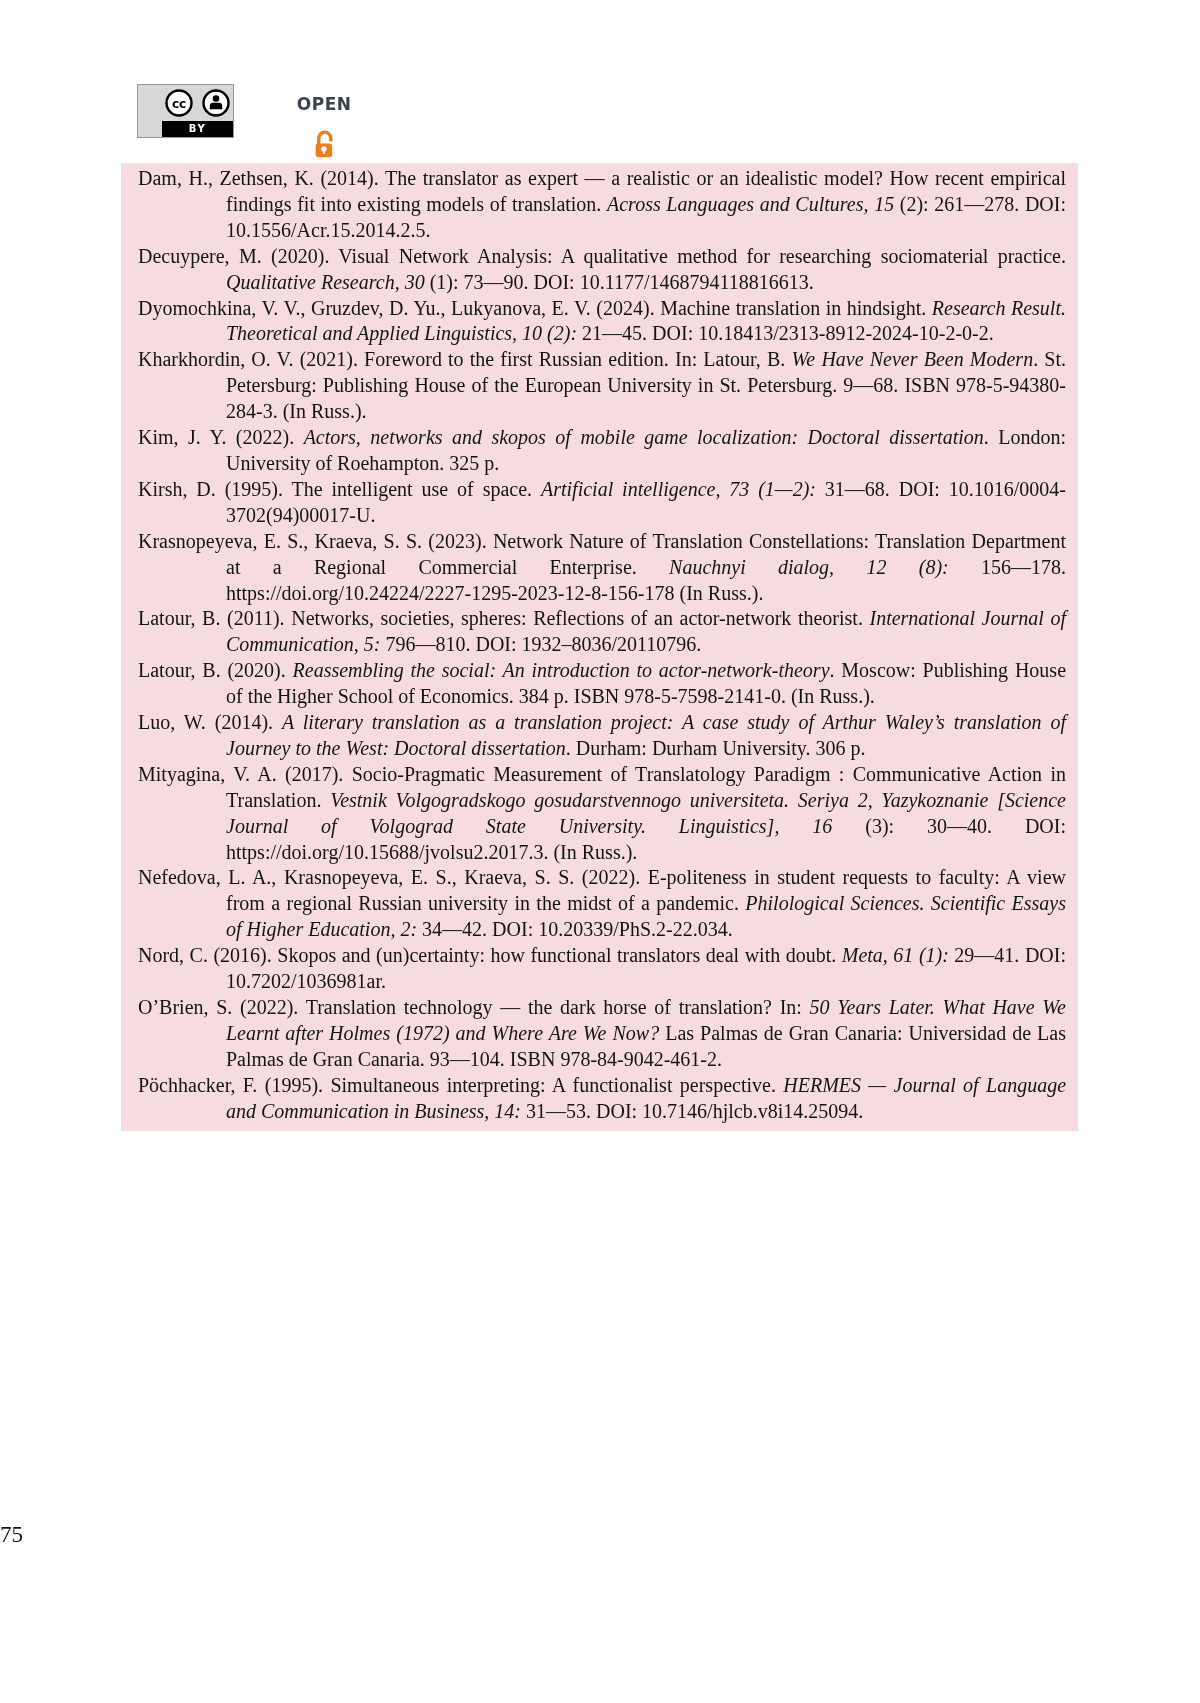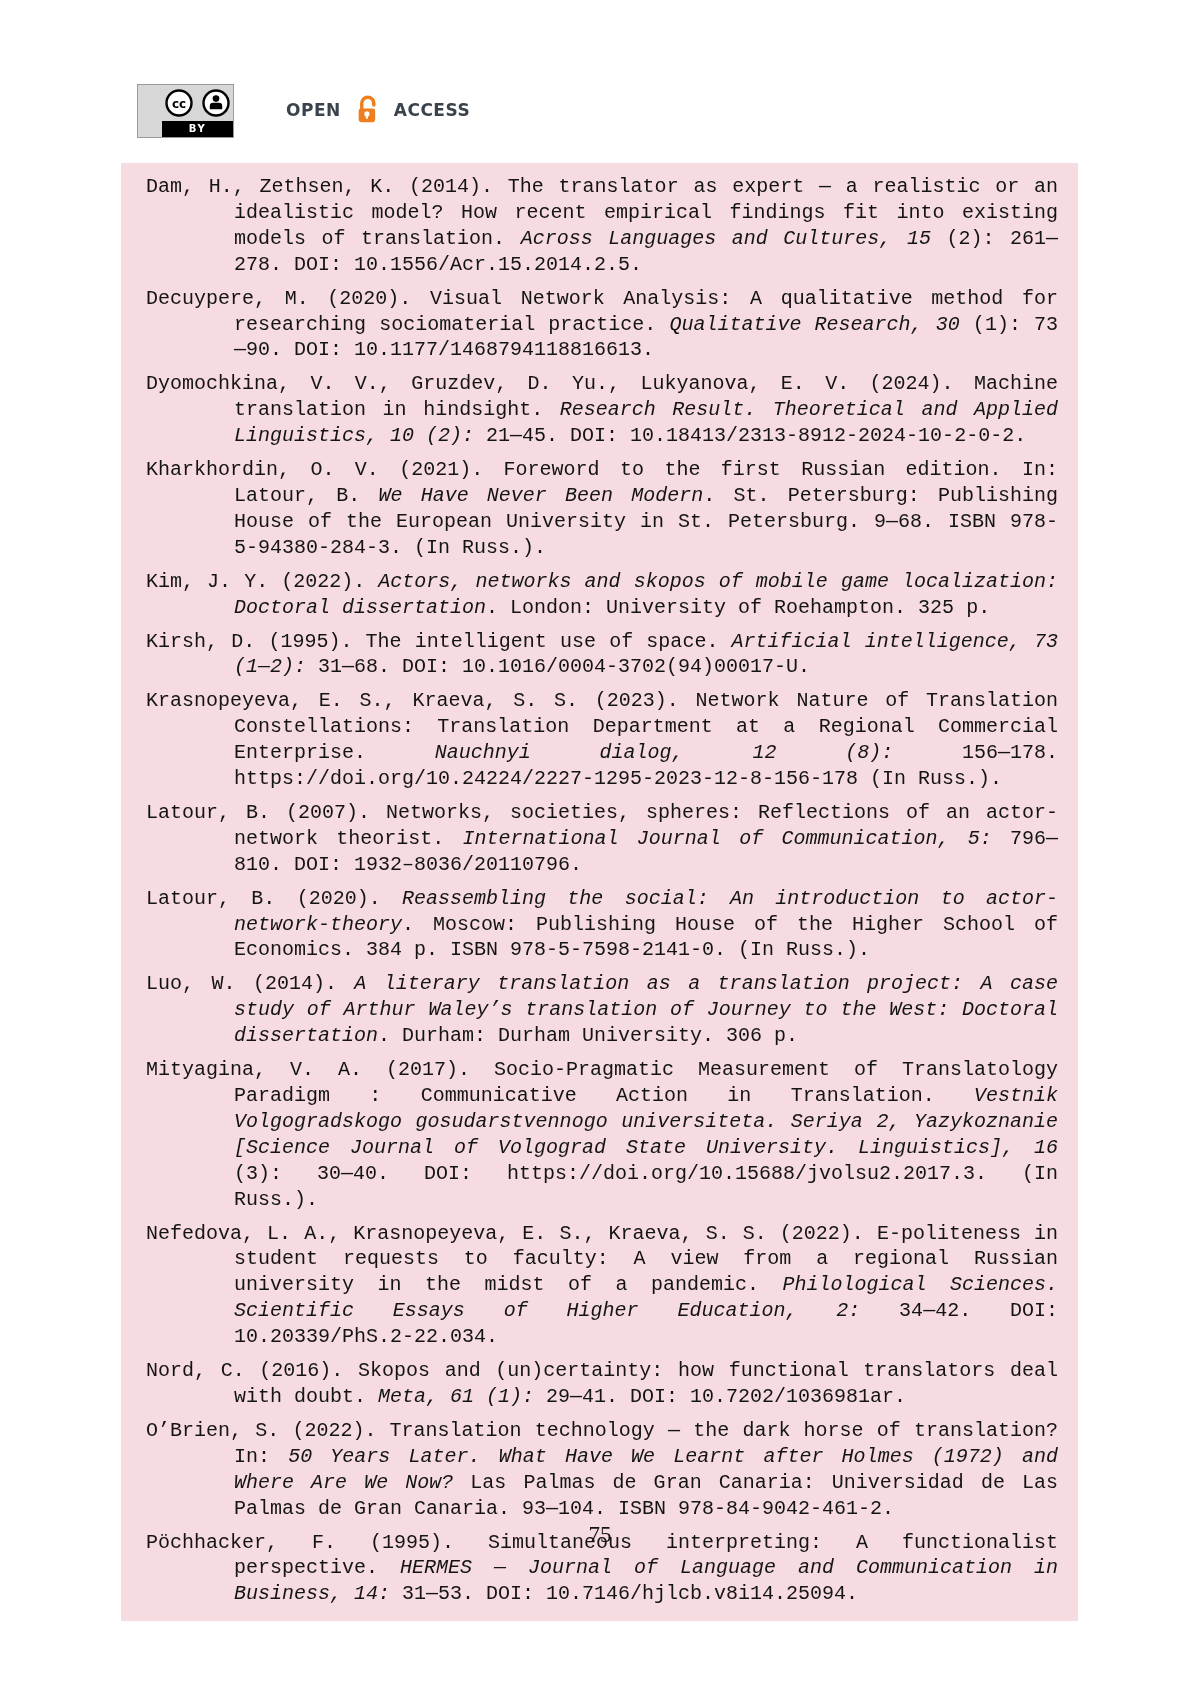--- a/index.html
+++ b/index.html
@@ -29,46 +29,46 @@
     height: 16px; background: #000; color: #fff;
     font-family: "DejaVu Sans", sans-serif;
     font-size: 10px; font-weight: bold; text-align: center; line-height: 16px;
     letter-spacing: 1.5px;
   }
 
   .oa-logo {
     position: absolute; left: 149px; top: 12px;
     display: flex; align-items: center; gap: 15px;
     font-family: "DejaVu Sans", sans-serif;
-    font-weight: bold; color: #3a424c; font-size: 17px; letter-spacing: 0.5px;
+    font-weight: bold; color: #3a424c; font-size: 17px; letter-spacing: 0.5px; flex-direction: column;
   }
 
   .header-cite {
     position: absolute; right: 0; top: 5px;
     text-align: right;
     font-family: "DejaVu Sans", sans-serif;
     font-size: 17.5px; line-height: 23px; color: #000;
   }
 
   
   .refs {
     position: absolute;
     top: 163px; left: 121px; width: 957px;
     padding: 3px 12px 6px 17px;
     text-align: justify;
     font-size: 20px;
     line-height: 25.9px;
   }
-  .ref { padding-left: 88px; text-indent: -88px; margin: 8px; font-family: Liberation Mono, monospace; }
+  .ref { padding-left: 88px; text-indent: -88px; margin: 0; }
   .ref .it { font-style: italic; }
 
   
   .page-number {
     position: absolute; top: 1522px; left: 0; width: 1200px;
-    text-align: center; font-size: 23px; color: #141414;
+    font-size: 23px; color: #141414;
   }
 </style>
 </head>
 <body>
 
 <div class="page">
 
   <div class="header">
 
     <div class="cc-badge">
@@ -103,21 +103,21 @@
   </div>
 
   <div class="refs" style="background: rgb(246, 220, 225);">
       <p class="ref"><span>Dam, H., Zethsen, K. (2014). The translator as expert — a realistic or an idealistic model? How recent empirical findings fit into existing models of translation. </span><span class="it">Across Languages and Cultures, 15</span><span> (2): 261—278. DOI: 10.1556/Acr.15.2014.2.5.</span></p>
       <p class="ref"><span>Decuypere, M. (2020). Visual Network Analysis: A qualitative method for researching sociomaterial practice. </span><span class="it">Qualitative Research, 30</span><span> (1): 73—90. DOI: 10.1177/1468794118816613.</span></p>
       <p class="ref"><span>Dyomochkina, V. V., Gruzdev, D. Yu., Lukyanova, E. V. (2024). Machine translation in hindsight. </span><span class="it">Research Result. Theoretical and Applied Linguistics, 10 (2):</span><span> 21—45. DOI: 10.18413/2313-8912-2024-10-2-0-2.</span></p>
       <p class="ref"><span>Kharkhordin, O. V. (2021). Foreword to the first Russian edition. In: Latour, B. </span><span class="it">We Have Never Been Modern</span><span>. St. Petersburg: Publishing House of the European University in St. Petersburg. 9—68. ISBN 978-5-94380-284-3. (In Russ.).</span></p>
       <p class="ref"><span>Kim, J. Y. (2022). </span><span class="it">Actors, networks and skopos of mobile game localization: Doctoral dissertation</span><span>. London: University of Roehampton. 325 p.</span></p>
       <p class="ref"><span>Kirsh, D. (1995). The intelligent use of space. </span><span class="it">Artificial intelligence, 73 (1—2):</span><span> 31—68. DOI: 10.1016/0004-3702(94)00017-U.</span></p>
       <p class="ref"><span>Krasnopeyeva, E. S., Kraeva, S. S. (2023). Network Nature of Translation Constellations: Translation Department at a Regional Commercial Enterprise. </span><span class="it">Nauchnyi dialog, 12 (8):</span><span> 156—178. https://doi.org/10.24224/2227-1295-2023-12-8-156-178 (In Russ.).</span></p>
-      <p class="ref"><span>Latour, B. (2007). Networks, societies, spheres: Reflections of an actor-network theorist. </span><span class="it">International Journal of Communication, 5:</span><span> 796—810. DOI: 1932–8036/20110796.</span></p>
+      <p class="ref"><span>Latour, B. (2011). Networks, societies, spheres: Reflections of an actor-network theorist. </span><span class="it">International Journal of Communication, 5:</span><span> 796—810. DOI: 1932–8036/20110796.</span></p>
       <p class="ref"><span>Latour, B. (2020). </span><span class="it">Reassembling the social: An introduction to actor-network-theory</span><span>. Moscow: Publishing House of the Higher School of Economics. 384 p. ISBN 978-5-7598-2141-0. (In Russ.).</span></p>
       <p class="ref"><span>Luo, W. (2014). </span><span class="it">A literary translation as a translation project: A case study of Arthur Waley’s translation of Journey to the West: Doctoral dissertation</span><span>. Durham: Durham University. 306 p.</span></p>
       <p class="ref"><span>Mityagina, V. A. (2017). Socio-Pragmatic Measurement of Translatology Paradigm : Communicative Action in Translation. </span><span class="it">Vestnik Volgogradskogo gosudarstvennogo universiteta. Seriya 2, Yazykoznanie [Science Journal of Volgograd State University. Linguistics], 16</span><span> (3): 30—40. DOI: https://doi.org/10.15688/jvolsu2.2017.3. (In Russ.).</span></p>
       <p class="ref"><span>Nefedova, L. A., Krasnopeyeva, E. S., Kraeva, S. S. (2022). E-politeness in student requests to faculty: A view from a regional Russian university in the midst of a pandemic. </span><span class="it">Philological Sciences. Scientific Essays of Higher Education, 2:</span><span> 34—42. DOI: 10.20339/PhS.2-22.034.</span></p>
       <p class="ref"><span>Nord, C. (2016). Skopos and (un)certainty: how functional translators deal with doubt. </span><span class="it">Meta, 61 (1):</span><span> 29—41. DOI: 10.7202/1036981ar.</span></p>
       <p class="ref"><span>O’Brien, S. (2022). Translation technology — the dark horse of translation? In: </span><span class="it">50 Years Later. What Have We Learnt after Holmes (1972) and Where Are We Now?</span><span> Las Palmas de Gran Canaria: Universidad de Las Palmas de Gran Canaria. 93—104. ISBN 978-84-9042-461-2.</span></p>
       <p class="ref"><span>Pöchhacker, F. (1995). Simultaneous interpreting: A functionalist perspective. </span><span class="it">HERMES — Journal of Language and Communication in Business, 14:</span><span> 31—53. DOI: 10.7146/hjlcb.v8i14.25094.</span></p>
     </div>
 
   <div class="page-number">75</div>

